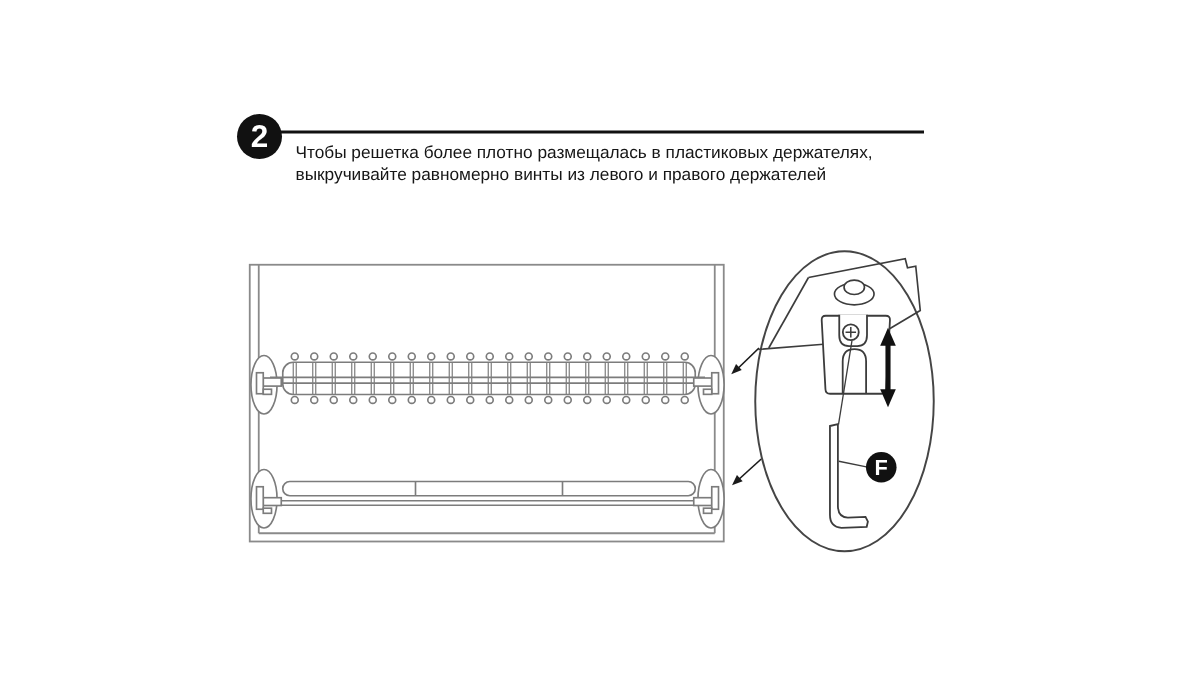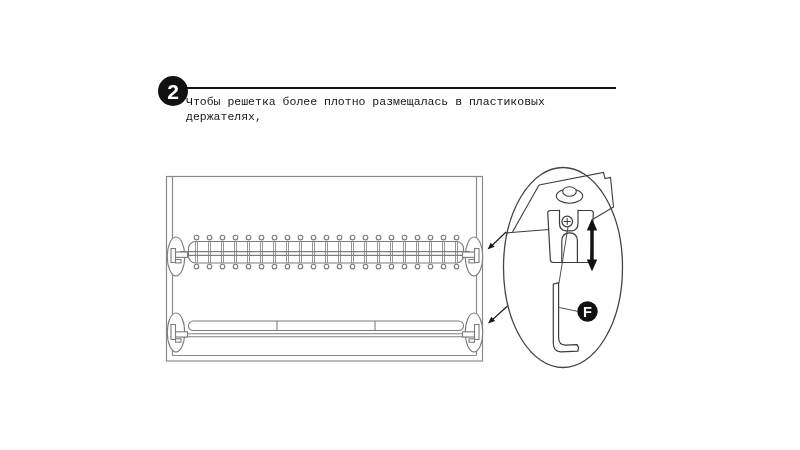--- a/index.html
+++ b/index.html
@@ -12,39 +12,40 @@
   .step-badge{
     position:absolute;left:158px;top:76px;width:30px;height:30px;
     background:#111;border-radius:50%;
     display:flex;align-items:center;justify-content:center;
     color:#fff;font-weight:bold;font-size:21px;line-height:1;
   }
   .step-rule{
     position:absolute;left:187px;top:87px;width:429px;height:2px;background:#111;
   }
   .instructions{
-    position:absolute;left:186px;top:95px;width:440px;
-    font-size:11.5px;line-height:14.6px;color:#161616;font-family:Liberation Mono, monospace;
+    position:absolute;left:197px;top:95px;width:440px;
+    font-size:11.5px;line-height:14.6px;color:#161616;
   }
   .instructions b{font-weight:bold;}
   svg.diagram{position:absolute;left:0;top:0;}
   svg text{font-family:"Liberation Sans", sans-serif;}
 </style>
 </head>
 <body>
 
 <div class="stage">
 
   <div class="step-badge">
     <span>2</span>
   </div>
   <div class="step-rule"></div>
 
   <div class="instructions">
     <div>Чтобы решетка более плотно размещалась в пластиковых держателях,</div>
+    <div>выкручивайте равномерно винты из левого и правого держателей</div>
   </div>
 
   <svg class="diagram" width="800" height="450" viewBox="0 0 800 450">
 
     <g stroke="#8a8a8a" stroke-width="1.2" fill="none">
       <rect x="166.5" y="176.5" width="316" height="184.5"></rect>
       <line x1="172.5" y1="176.5" x2="172.5" y2="355.5"></line>
       <line x1="476.5" y1="176.5" x2="476.5" y2="355.5"></line>
       <line x1="172.5" y1="355.5" x2="476.5" y2="355.5"></line>
     </g>

